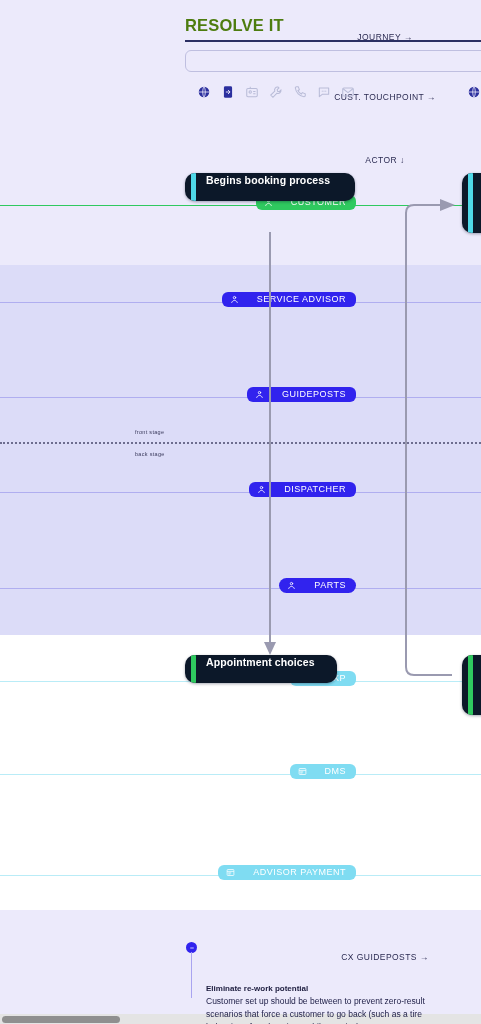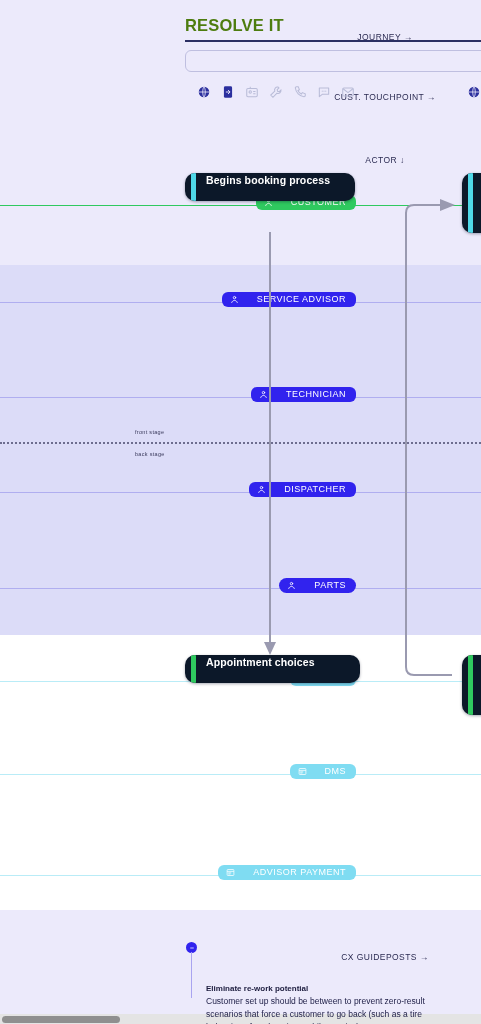--- a/index.html
+++ b/index.html
@@ -342,21 +342,21 @@
         <span class="badge-label">SERVICE ADVISOR</span>
       </div>
       <div class="lane-line" style="top: 397px; background: rgb(176, 174, 240);"></div>
       <div class="badge badge-indigo" style="top: 387px; right: 125px;">
         <span>
           <svg width="9" height="9" viewBox="0 0 24 24" fill="none" stroke="#ffffff" stroke-width="2.2" stroke-linecap="round">
             <circle cx="12" cy="7" r="3.2"></circle>
             <path d="M4.5 20c1.5-4 5-5.5 7.5-5.5S18 16 19.5 20"></path>
           </svg>
         </span>
-        <span class="badge-label">TECHNICIAN</span>
+        <span class="badge-label">GUIDEPOSTS</span>
       </div>
       <div class="lane-line" style="top: 492px; background: rgb(176, 174, 240);"></div>
       <div class="badge badge-indigo" style="top: 482px; right: 125px;">
         <span>
           <svg width="9" height="9" viewBox="0 0 24 24" fill="none" stroke="#ffffff" stroke-width="2.2" stroke-linecap="round">
             <circle cx="12" cy="7" r="3.2"></circle>
             <path d="M4.5 20c1.5-4 5-5.5 7.5-5.5S18 16 19.5 20"></path>
           </svg>
         </span>
         <span class="badge-label">DISPATCHER</span>
@@ -426,21 +426,21 @@
       </div>
       <div class="card" style="left: 462px; top: 655px; width: 60px; height: 60px;">
         <div class="card-accent accent-green"></div>
       </div>
       <div class="card" style="left: 185px; top: 173px; width: 170px;">
         <div class="card-accent accent-cyan"></div>
         <div class="card-body">
           <div class="card-title">Begins booking process</div>
         </div>
       </div>
-      <div class="card" style="left: 185px; top: 655px; width: 175px;">
+      <div class="card" style="left: 185px; top: 655px; width: 152px;">
         <div class="card-accent accent-green"></div>
         <div class="card-body">
           <div class="card-title">Appointment choices</div>
         </div>
       </div>
     </div>
 
   <div class="guide-wrap">
     <span class="guide-pin">
       <svg width="6" height="6" viewBox="0 0 24 24" fill="none" stroke="#ffffff" stroke-width="3">

